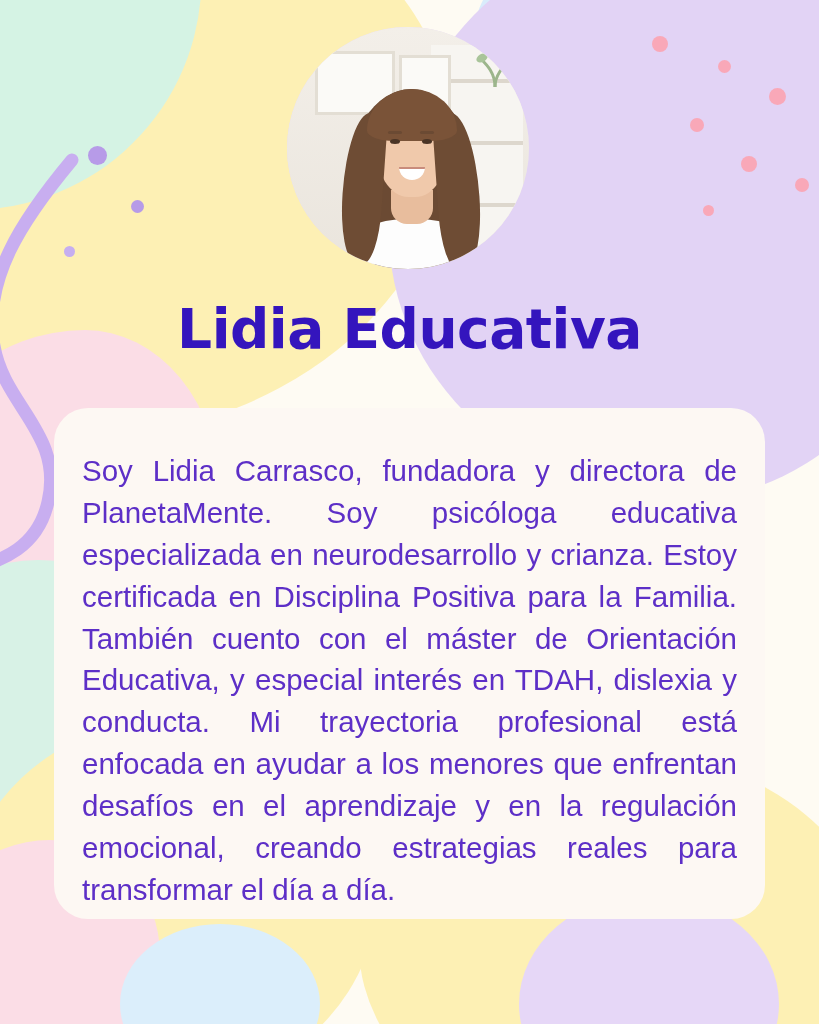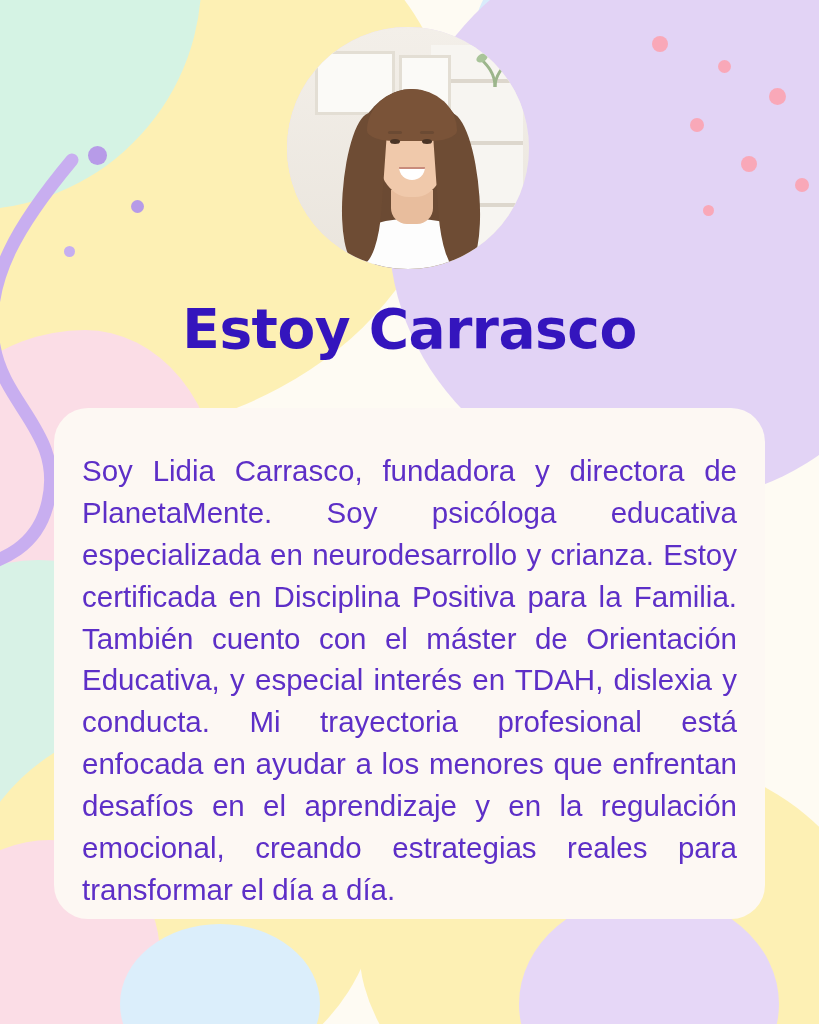--- a/index.html
+++ b/index.html
@@ -275,19 +275,19 @@
       <div class="hair-right"></div>
       <div class="hair-top"></div>
       <div class="brow l"></div>
       <div class="brow r"></div>
       <div class="eye l"></div>
       <div class="eye r"></div>
       <div class="mouth"></div>
     </div>
   </div>
 
-  <div class="name">Estoy Carrasco</div>
+  <div class="name">Lidia Educativa</div>
 
   <div class="bio-panel">
     <p class="bio-text">Soy Lidia Carrasco, fundadora y directora de PlanetaMente. Soy psicóloga educativa especializada en neurodesarrollo y crianza. Estoy certificada en Disciplina Positiva para la Familia. También cuento con el máster de Orientación Educativa, y especial interés en TDAH, dislexia y conducta. Mi trayectoria profesional está enfocada en ayudar a los menores que enfrentan desafíos en el aprendizaje y en la regulación emocional, creando estrategias reales para transformar el día a día.</p>
   </div>
 
 </div>
 
 </body></html>

